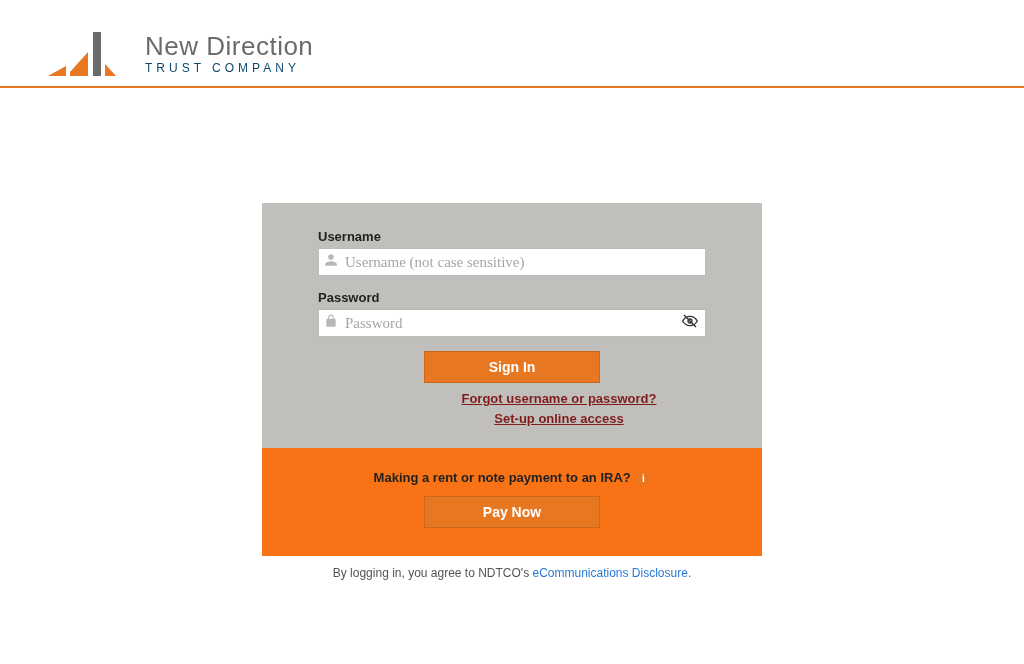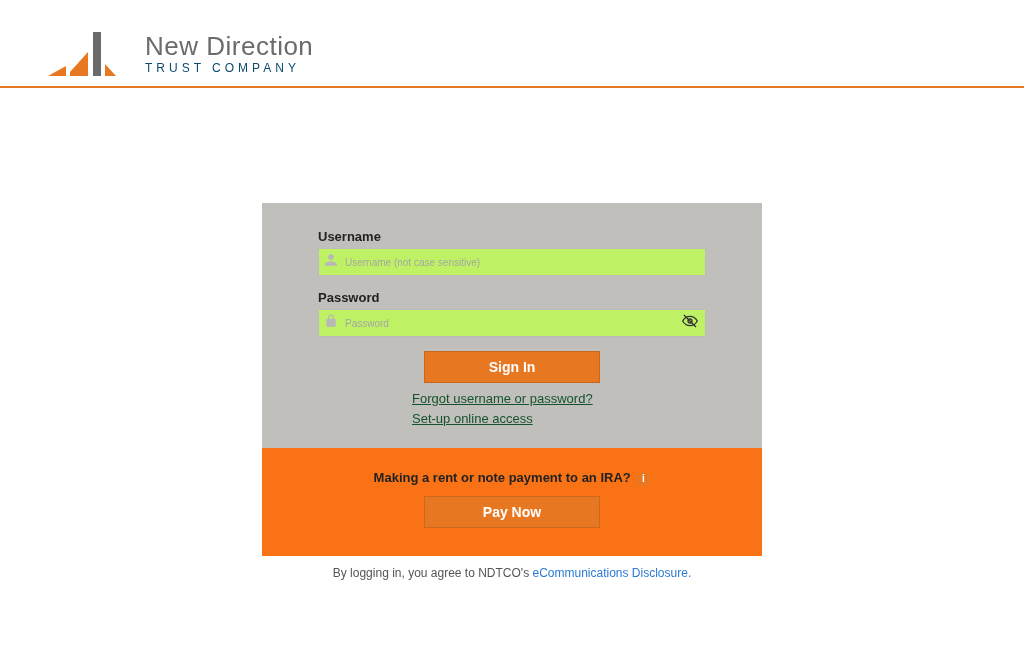--- a/index.html
+++ b/index.html
@@ -69,23 +69,24 @@
       top: 50%;
       transform: translateY(-50%);
       color: #b8b8b8;
       pointer-events: none;
     }
     .text-input {
       width: 100%;
       height: 28px;
       border: 1px solid #bbb;
       padding: 4px 28px 4px 26px;
-      font-size: 10px;
+      font-size: 15px;
       color: #555;
-      background: #bef264;
+      background: #ffffff;
+      font-family: Liberation Serif, serif;
     }
     .text-input::placeholder { color: #a6a6a6; }
     .eye-icon {
       position: absolute;
       right: 6px;
       top: 50%;
       transform: translateY(-50%);
       color: #333;
       cursor: pointer;
     }
@@ -102,25 +103,26 @@
       cursor: pointer;
       text-align: center;
     }
     .links {
       text-align: left;
       padding-left: 94px;
     }
     .links a {
       display: block;
       font-size: 13px;
-      color: #14532d;
-      font-weight: normal;
+      color: #7f1d1d;
+      font-weight: bold;
       text-decoration: underline;
       line-height: 1.5;
       cursor: pointer;
+      text-align: center;
     }
     .pay-area {
       background: #f97316;
       padding: 22px 56px 22px 56px;
       text-align: center;
     }
     .pay-text {
       font-size: 13px;
       font-weight: bold;
       color: #222;

